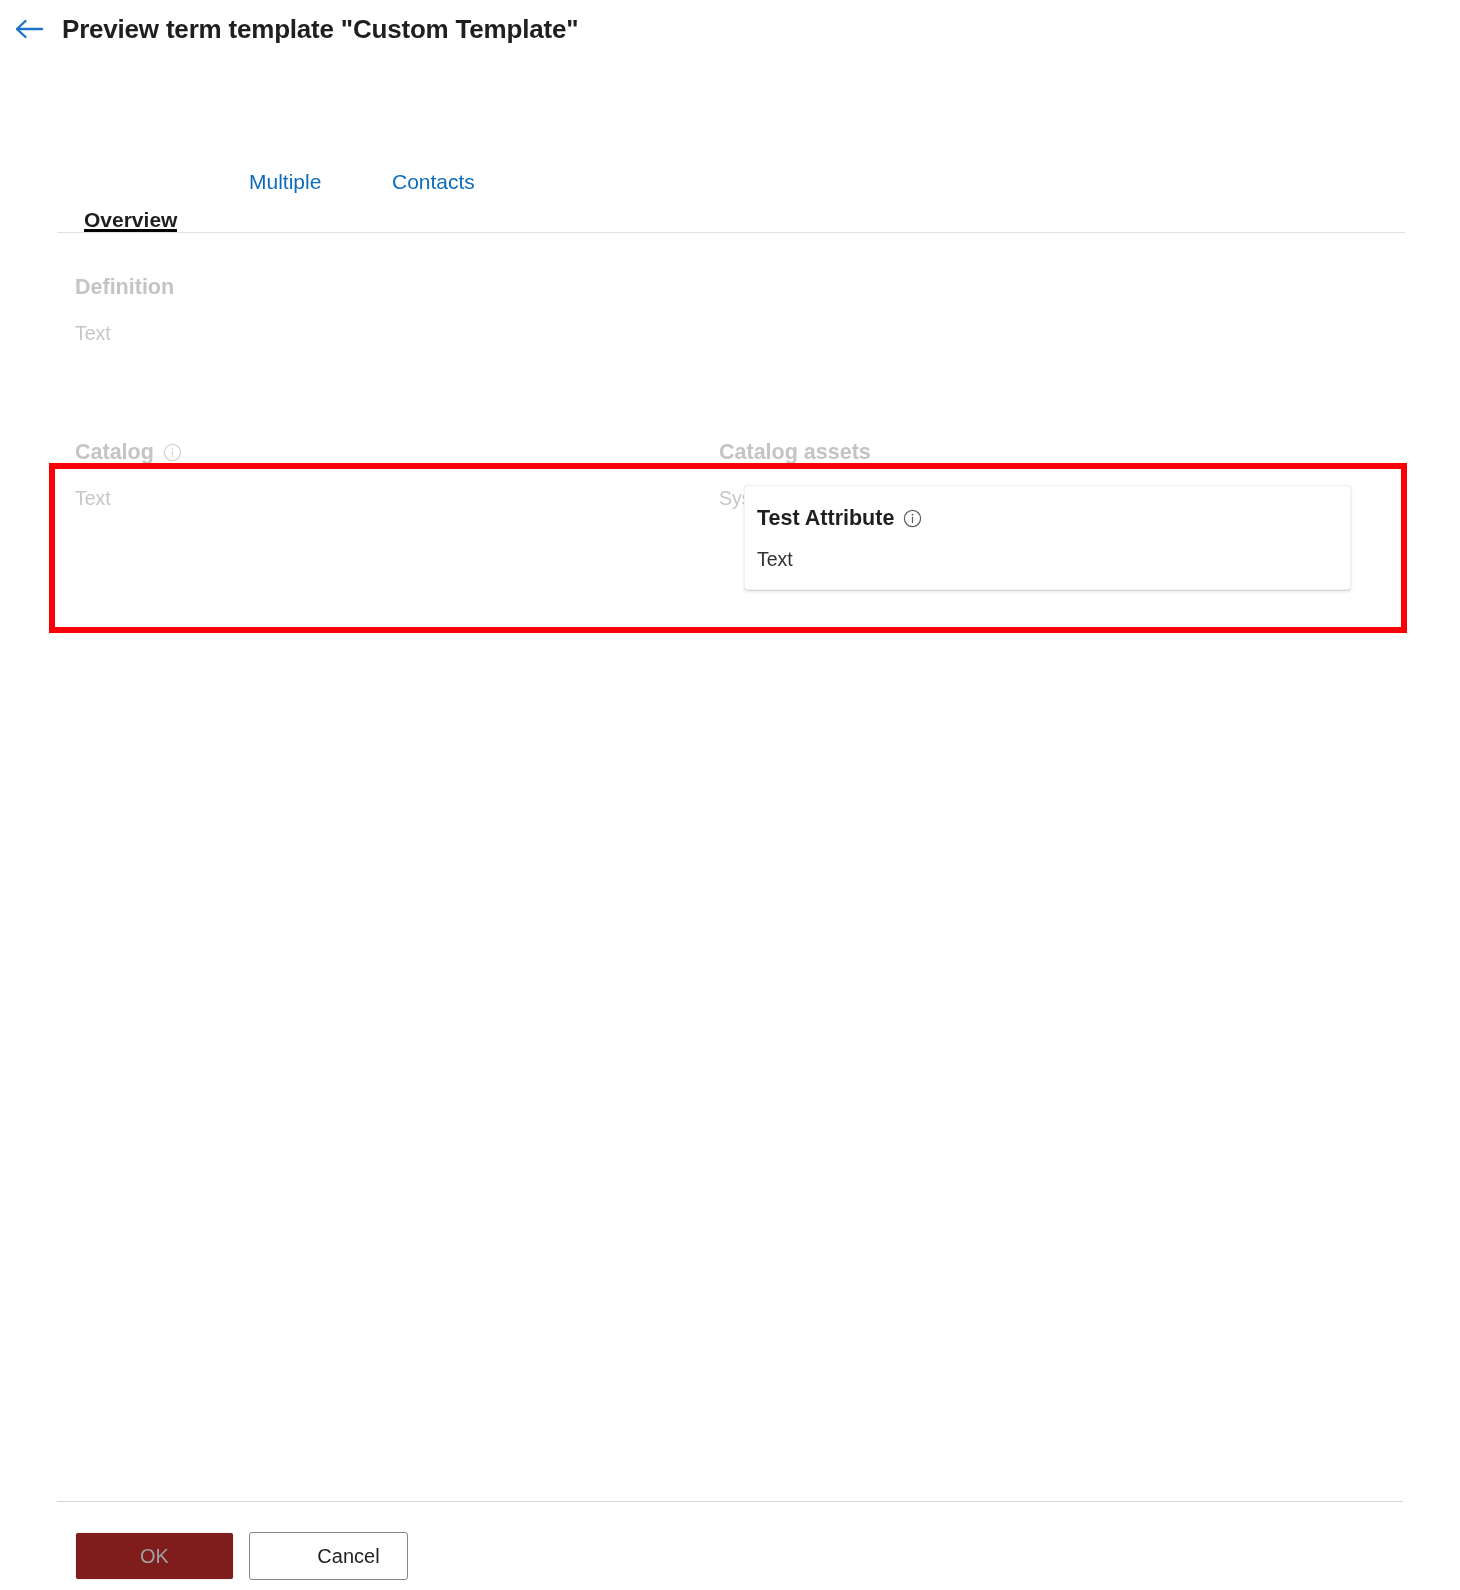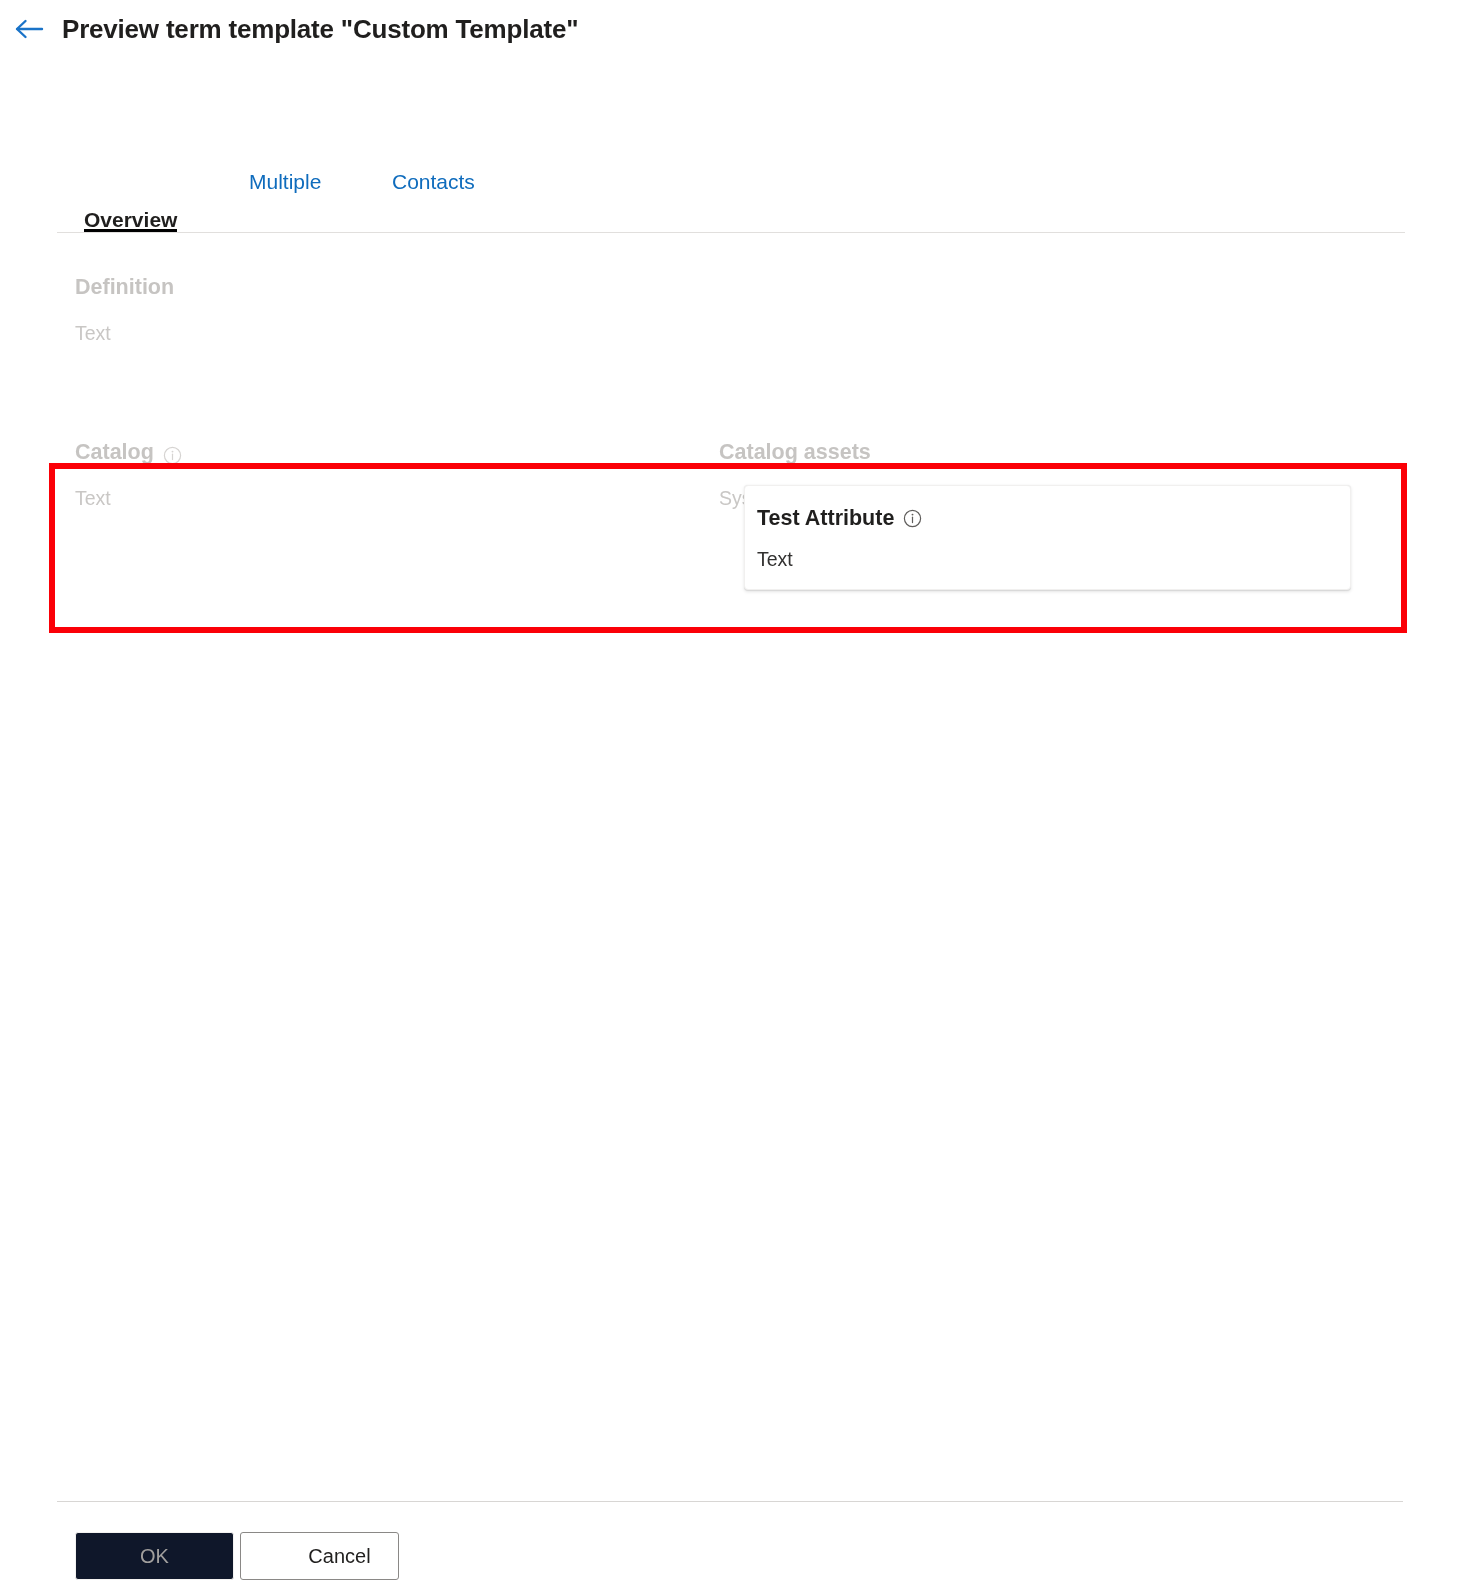--- a/index.html
+++ b/index.html
@@ -116,21 +116,21 @@
     width: 1460px;
   }
   .field {
     position: absolute;
   }
   .field-label {
     font-size: 21.5px;
     font-weight: bold;
     color: #c6c4c2;
     display: flex;
-    align-items: flex-end;
+    align-items: center;
     white-space: nowrap;
   }
   .field-value {
     font-size: 19.5px;
     color: #c9c7c5;
     margin-top: 22px;
     white-space: nowrap;
   }
   .f-definition { left: 75px; top: 42px; }
   .f-acronym    { left: 75px; top: 207px; }
@@ -223,27 +223,27 @@
     display: flex;
     align-items: center;
     justify-content: center;
     box-sizing: border-box;
     cursor: pointer;
     font-family: "Liberation Sans", sans-serif;
   }
   .btn-ok {
     left: 75px;
     width: 159px;
-    background: #0f172a;
+    background: #7f1d1d;
     color: #a19f9d;
     border: 1px solid #f3f2f1;
     cursor: default;
   }
   .btn-cancel {
-    left: 240px;
+    left: 249px;
     width: 159px;
     background: #ffffff;
     color: #201f1e;
     border: 1px solid #8a8886;
     padding-left: 40px;
   }
 </style>
 </head>
 <body>
 

